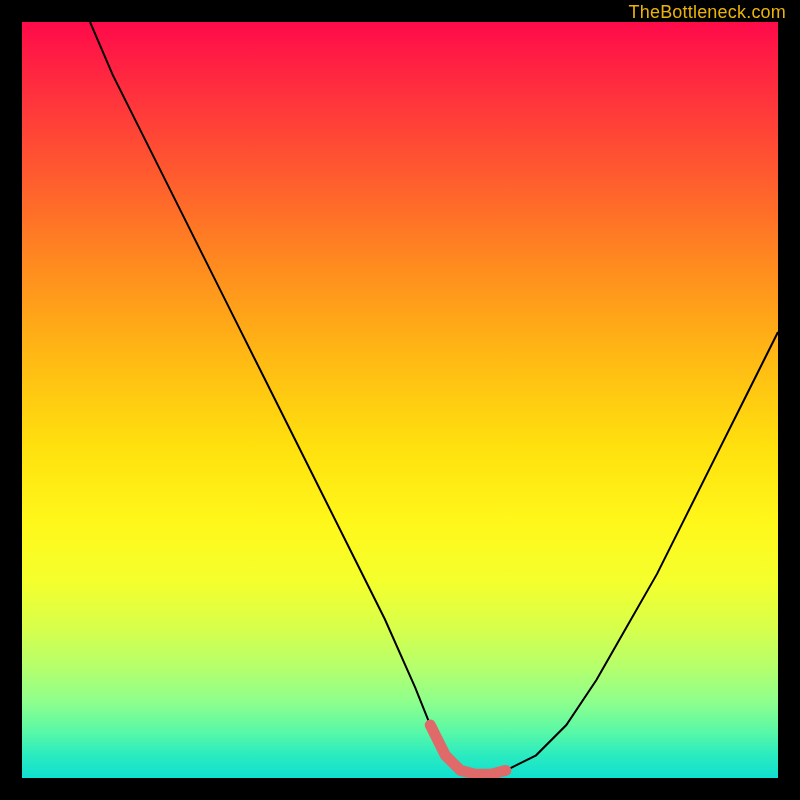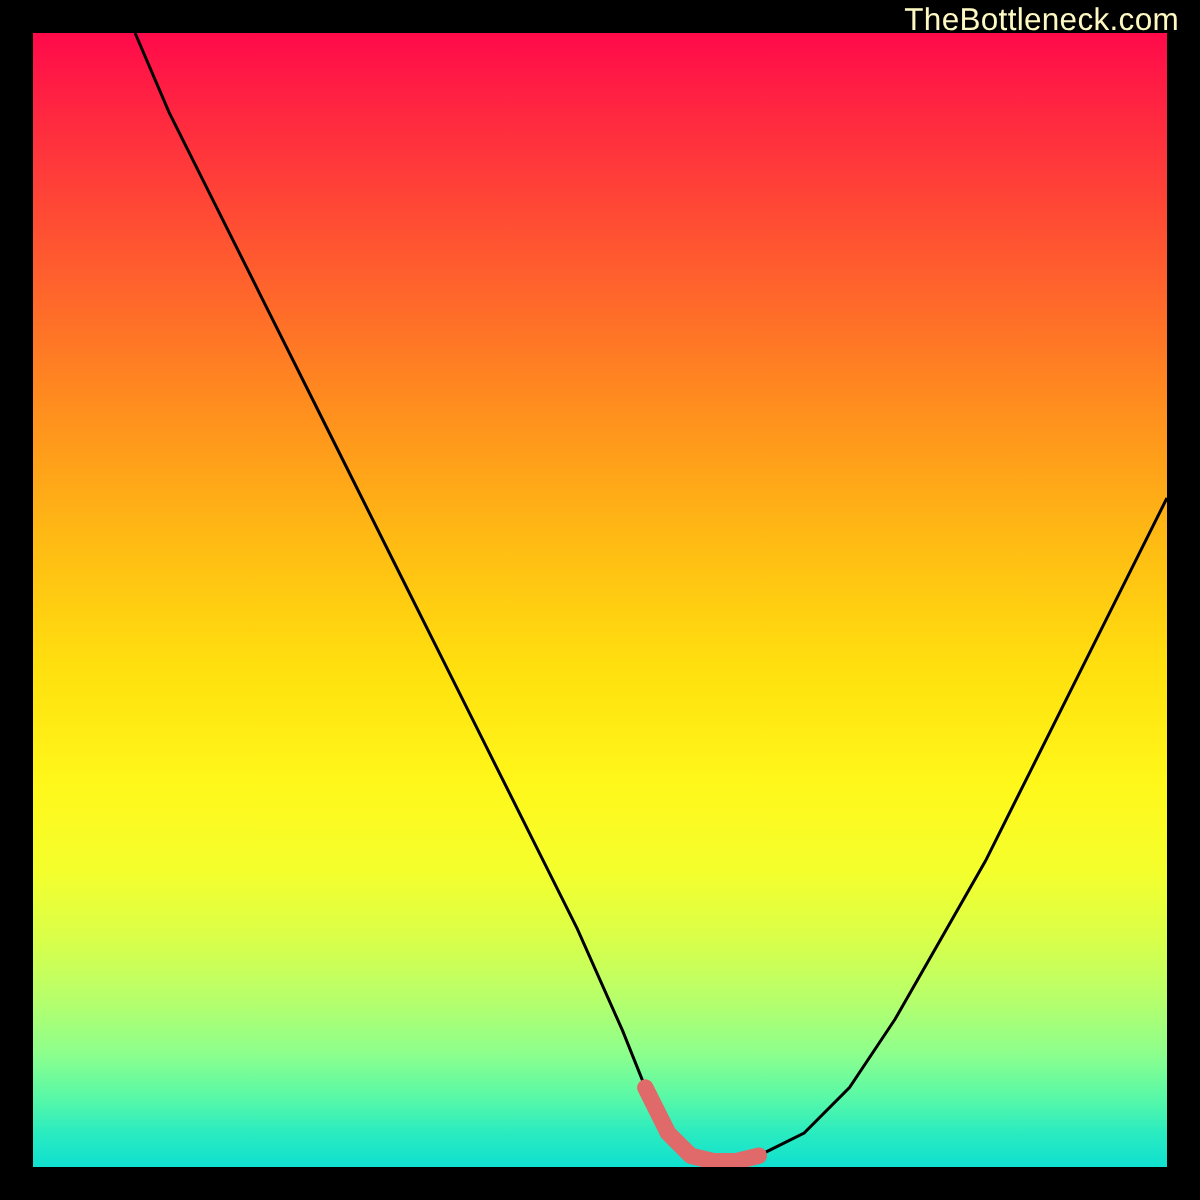--- a/index.html
+++ b/index.html
@@ -41,22 +41,22 @@
     position: absolute;
     inset: 0;
     width: 100%;
     height: 100%;
   }
   .watermark {
     position: absolute;
     top: 2px;
     right: 14px;
     font-family: Arial, Helvetica, sans-serif;
-    font-size: 21px;
-    color: #fef9c3;
+    font-size: 18px;
+    color: #eab308;
     font-weight: 500;
     letter-spacing: 0.2px;
   }
 </style>
 </head>
 <body>
 
 <div class="frame">
   <div class="plot-area">
     <div class="gradient"></div>

